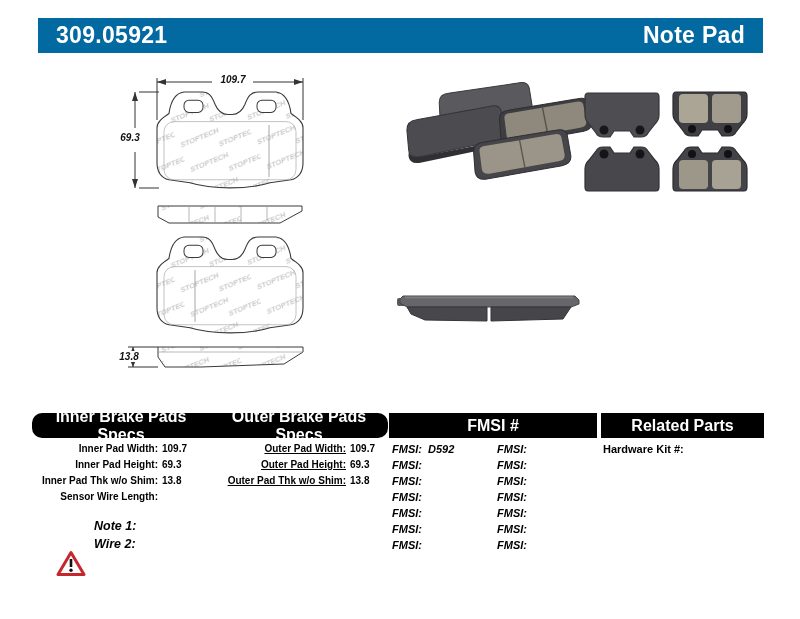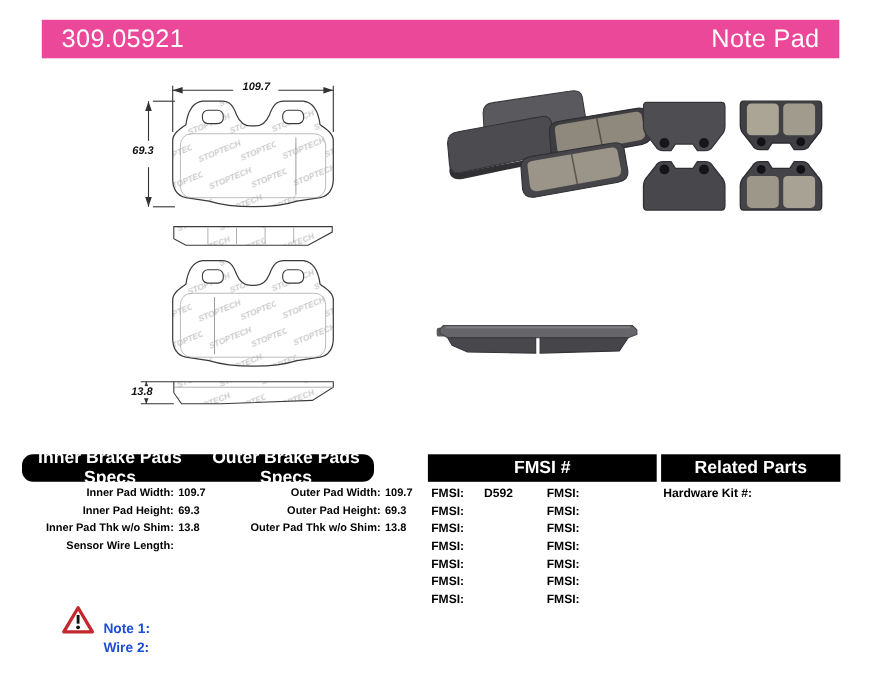--- a/index.html
+++ b/index.html
@@ -1,57 +1,57 @@
 <!DOCTYPE html>
 <html><head>
 <meta charset="utf-8">
 <style>
   html,body{margin:0;padding:0;background:#fff;}
   .page{position:relative;width:800px;height:619px;background:#fff;
         font-family:"Liberation Sans",sans-serif;overflow:hidden;}
 
   
   .topbar{position:absolute;left:38px;top:18px;width:725px;height:35px;
-          background:#ec4899;color:#fff;display:flex;justify-content:space-between;
+          background:#0369a1;color:#fff;display:flex;justify-content:space-between;
           align-items:center;padding:0 18px;box-sizing:border-box;
-          font-weight:normal;font-size:23px;letter-spacing:.3px;}
+          font-weight:bold;font-size:23px;letter-spacing:.3px;}
 
   
   .gfx{position:absolute;left:0;top:0;width:800px;height:619px;}
 
   
   .dim-label{position:absolute;font-style:italic;font-weight:bold;font-size:10px;
              color:#111;background:#fff;text-align:center;padding:0 1px;line-height:11px;}
 
   
   .th{position:absolute;top:413px;height:25px;background:#000;color:#fff;
       font-weight:bold;font-size:16px;display:flex;align-items:center;
       justify-content:center;box-sizing:border-box;}
   .th-half{flex:1;text-align:center;}
 
   
   .spec-col{position:absolute;top:441px;font-size:10px;font-weight:bold;color:#000;}
   .spec-row{display:flex;line-height:16px;white-space:nowrap;}
   .spec-lbl{text-align:right;}
   .spec-val{margin-left:4px;text-align:left;min-width:34px;}
   .inner-col .spec-lbl{width:130px;}
-  .outer-col .spec-lbl{width:134px;}
+  .outer-col .spec-lbl{width:134px;text-decoration:underline;}
 
   .fmsi-col{position:absolute;top:441px;font-size:11px;font-weight:bold;color:#000;}
-  .fmsi-row{display:flex;line-height:16px;white-space:nowrap;}
+  .fmsi-row{display:flex;line-height:16px;white-space:nowrap;font-style:italic;}
   .fmsi-lbl{width:32px;}
-  .fmsi-val{margin-left:16px;}
+  .fmsi-val{margin-left:4px;}
 
   .related-col{position:absolute;top:441px;font-size:11px;font-weight:bold;color:#000;}
   .related-row{display:flex;line-height:16px;white-space:nowrap;text-align:right;}
   .related-val{margin-left:4px;}
 
   
-  .notes{position:absolute;left:94px;top:562px;font-size:12.5px;font-weight:bold;
-         color:#1d4ed8;line-height:18px;}
+  .notes{position:absolute;left:94px;top:517px;font-size:12.5px;font-weight:bold;
+         color:#000000;line-height:18px;font-style:italic;}
   .note-line{display:flex;white-space:nowrap;}
   .note-text{margin-left:4px;font-weight:normal;}
   .warn-wrap{position:absolute;left:56px;top:550px;width:30px;height:27px;}
 </style>
 </head>
 <body>
 
 <div class="page">
 
   <div class="topbar">
@@ -194,21 +194,21 @@
       <rect x="10" y="13.5" width="168" height="2" fill="#7c7c80"></rect>
       <path d="M12,24 L92,24 L92,38 L30,37 L16,31 Z" fill="#48484c" stroke="#35353a" stroke-width="1"></path>
       <path d="M96,24 L176,24 L168,36 L96,38 Z" fill="#46464a" stroke="#333338" stroke-width="1"></path>
     </g>
   </svg>
 
   <div class="dim-label" style="left:213px;top:74px;width:38px;">109.7</div>
   <div class="dim-label" style="left:114px;top:132px;width:30px;">69.3</div>
   <div class="dim-label" style="left:113px;top:351px;width:30px;">13.8</div>
 
-  <div class="th" style="left:20px;width:320px;border-radius:10px;">
+  <div class="th" style="left:32px;width:356px;border-radius:10px;">
     <span class="th-half">Inner Brake Pads Specs</span>
     <span class="th-half">Outer Brake Pads Specs</span>
   </div>
   <div class="th" style="left:389px;width:208px;justify-content:center;">
     <span>FMSI #</span>
   </div>
   <div class="th" style="left:601px;width:163px;">
     <span>Related Parts</span>
   </div>
 

